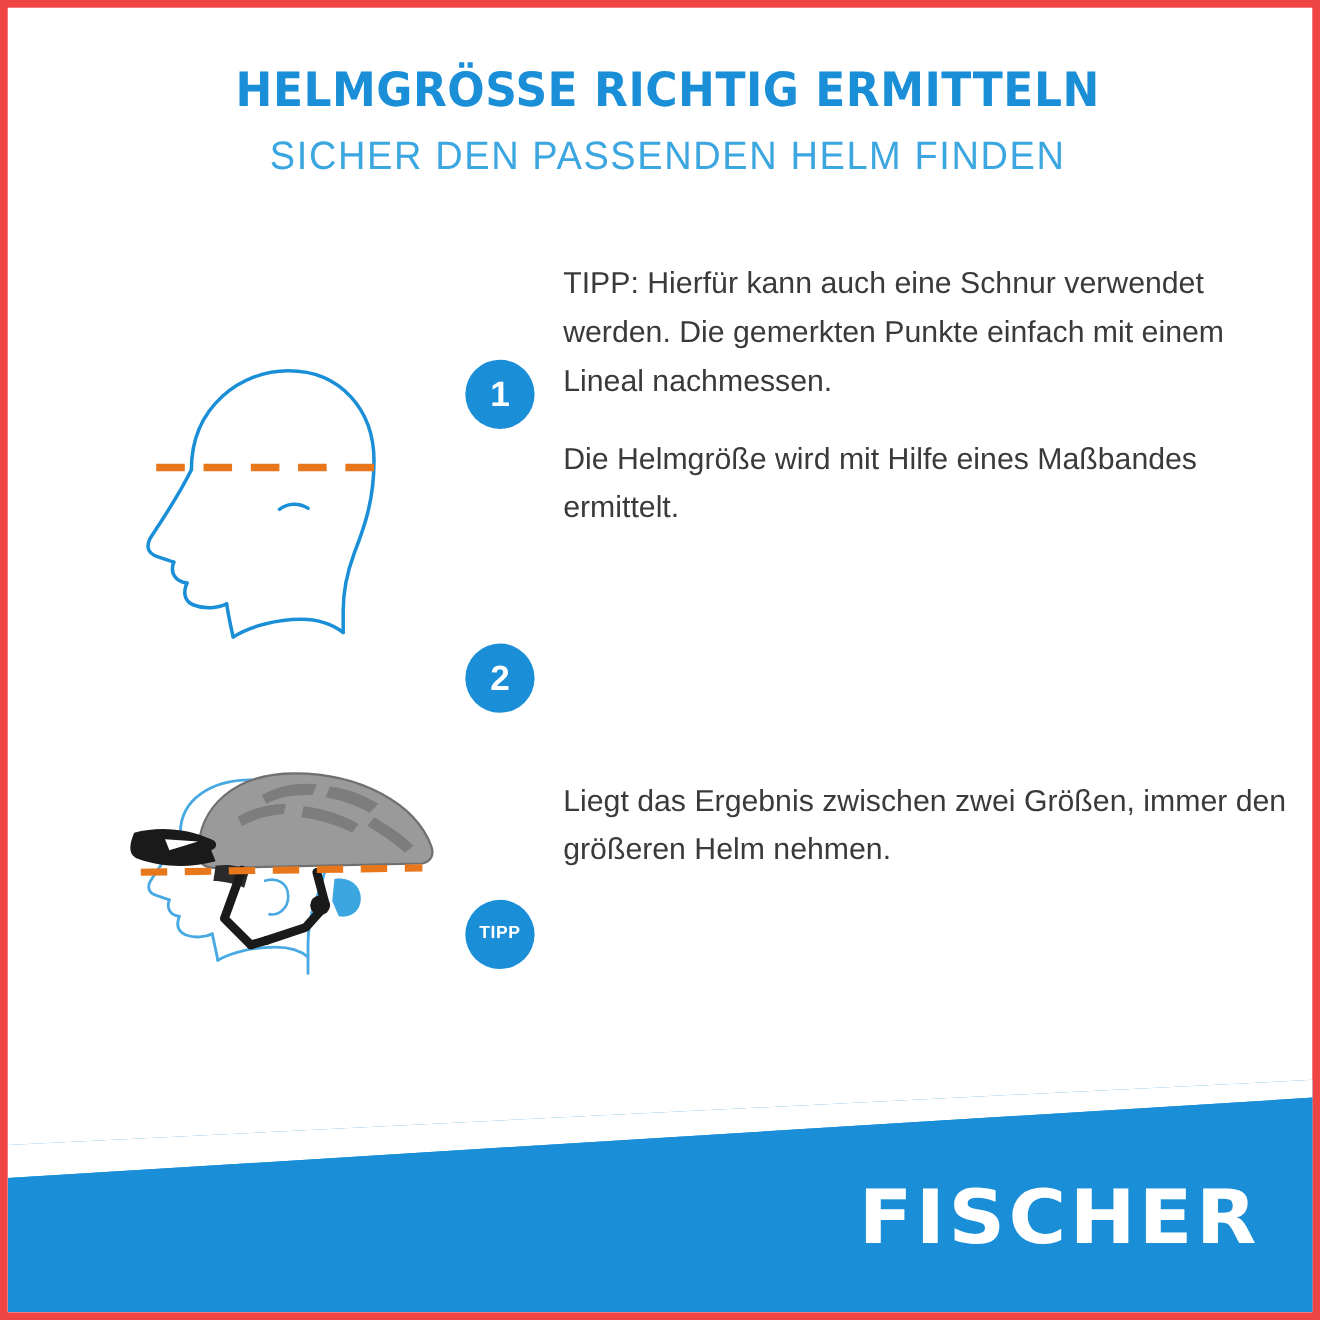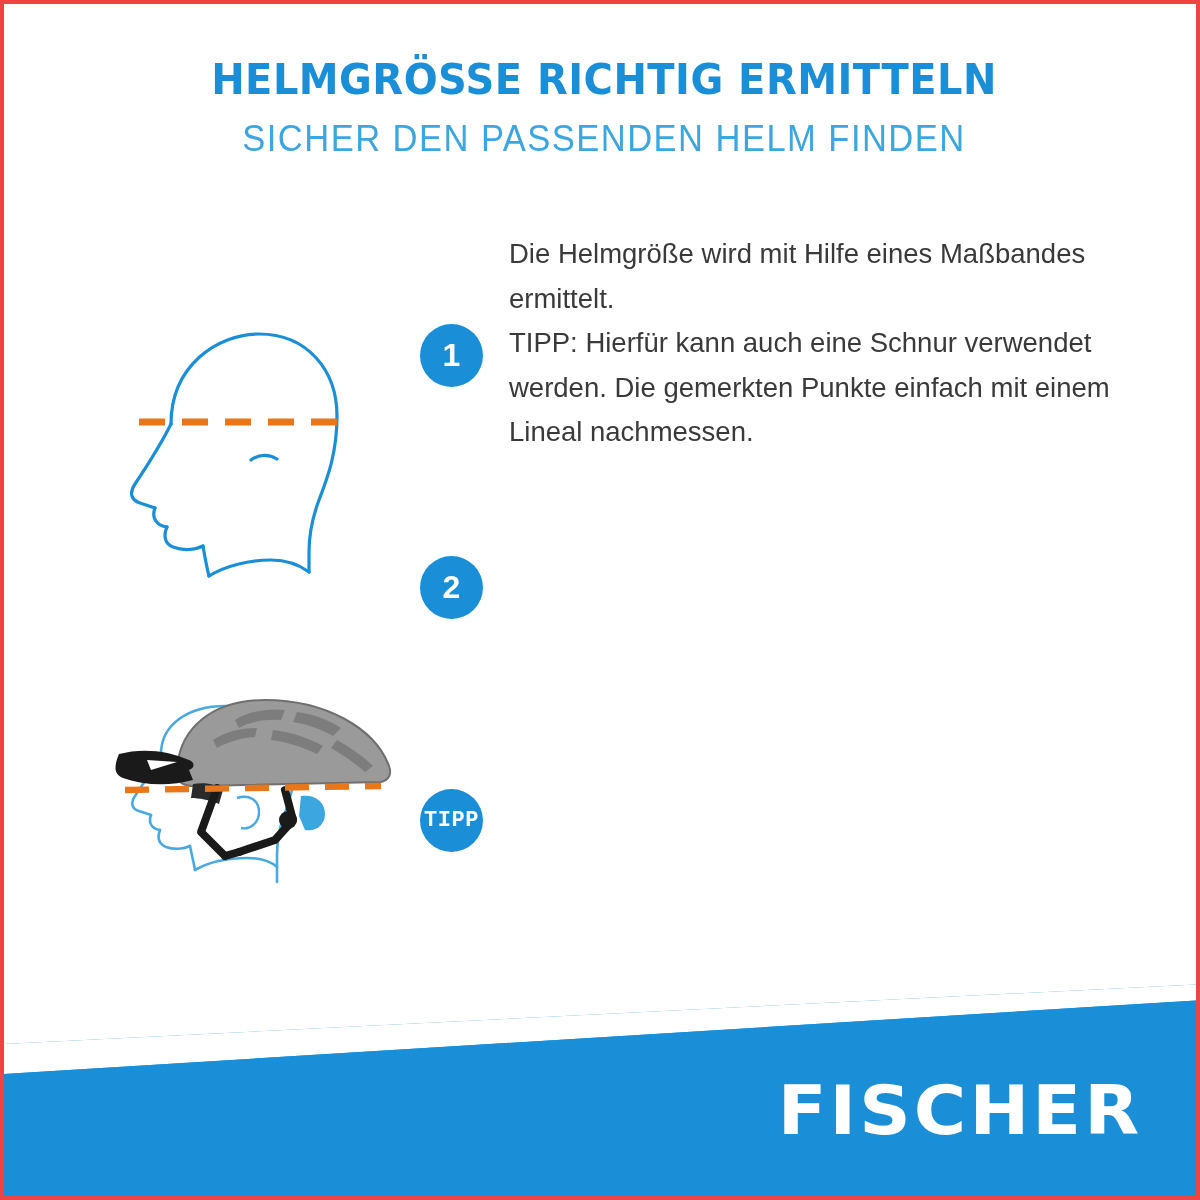--- a/index.html
+++ b/index.html
@@ -12,21 +12,21 @@
     background: #ffffff;
     font-family: "Liberation Sans", sans-serif;
     overflow: hidden;
   }
   .page {
     position: relative;
     width: 1200px;
     height: 1200px;
     background: #ffffff;
     box-sizing: border-box;
-    border: 4px solid #ef4444;
+    border: 7px solid #ef4444;
     overflow: hidden;
   }
 
   
   .header {
     position: absolute;
     top: 52px;
     left: 0;
     width: 1200px;
     text-align: center;
@@ -76,23 +76,22 @@
     background: #1a8fd8;
     color: #ffffff;
     display: flex;
     align-items: center;
     justify-content: center;
     font-size: 32px;
     font-weight: bold;
     font-family: "Liberation Sans", sans-serif;
   }
   .badge.tipp {
-    font-size: 22px;
+    font-size: 16px;
     letter-spacing: 0.5px;
-    font-family: Liberation Mono, monospace;
   }
   .step-text {
     flex: 1;
     font-size: 27.5px;
     line-height: 1.62;
     color: #3a3a3a;
     font-family: "Liberation Sans", sans-serif;
   }
   .step-text p {
     margin: 0;
@@ -221,36 +220,37 @@
     </svg>
   </div>
 
   <div class="steps">
 
     <div class="step step-1">
       <div class="badge-wrap">
         <div class="badge">1</div>
       </div>
       <div class="step-text">
+        <p style="margin-top:0">TIPP: Hierfür kann auch eine Schnur verwendet werden. Die gemerkten Punkte einfach mit einem Lineal nachmessen.</p>
         <p>Die Helmgröße wird mit Hilfe eines Maßbandes ermittelt.</p>
-        <p style="margin-top:0">TIPP: Hierfür kann auch eine Schnur verwendet werden. Die gemerkten Punkte einfach mit einem Lineal nachmessen.</p>
       </div>
     </div>
 
     <div class="step step-2">
       <div class="badge-wrap">
         <div class="badge">2</div>
       </div>
     </div>
 
     <div class="step step-3">
       <div class="badge-wrap">
         <div class="badge tipp">TIPP</div>
       </div>
       <div class="step-text">
+        <p>Liegt das Ergebnis zwischen zwei Größen, immer den größeren Helm nehmen.</p>
       </div>
     </div>
 
   </div>
 
   <div class="footer">
     <svg width="1200" height="212" viewBox="0 0 1200 212" xmlns="http://www.w3.org/2000/svg">
       <polygon points="0,60 1200,0 1200,212 0,212" fill="#1a8fd8"></polygon>
       <polygon points="0,60 1200,0 1200,16 0,90" fill="#ffffff"></polygon>
       <polygon points="0,90 1200,16 1200,212 0,212" fill="#1a8fd8"></polygon>

